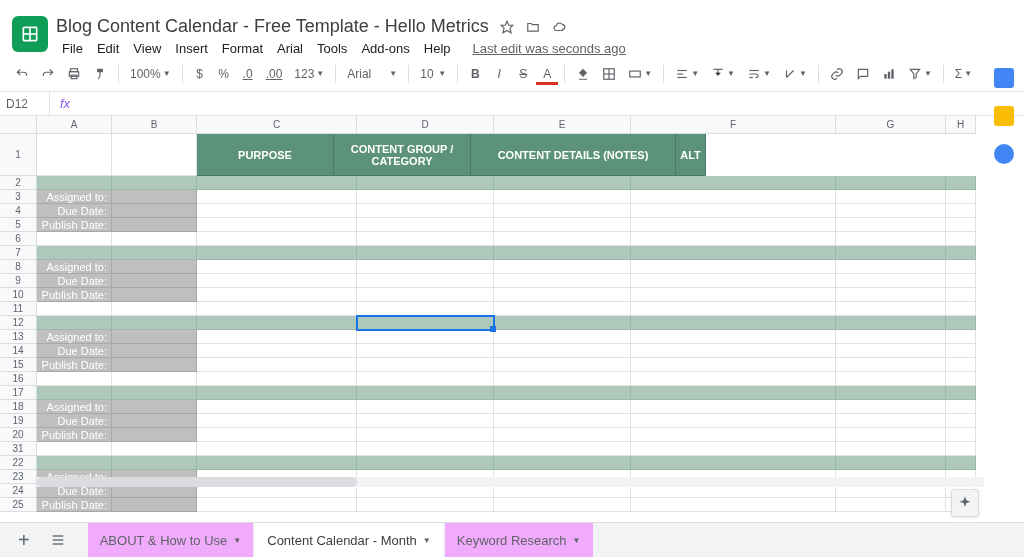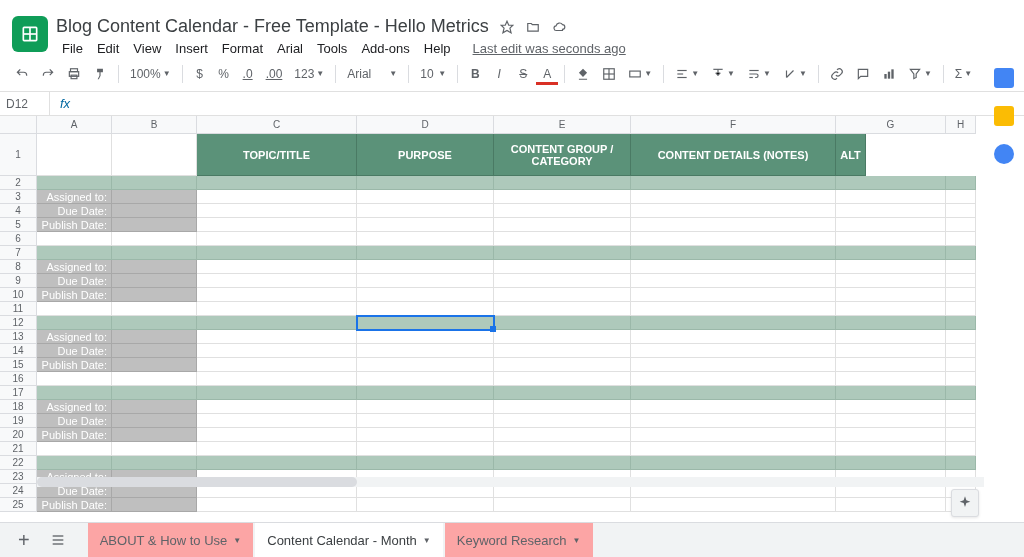--- a/index.html
+++ b/index.html
@@ -18,42 +18,42 @@
 .header-right .icon { color: #5f6368; cursor: pointer; }
 .share-btn { background: #0f9d58; color: #fff; padding: 8px 14px; border-radius: 4px; font-size: 13px; font-weight: 500; display: flex; align-items: center; gap: 6px; cursor: pointer; }
 .avatar { width: 32px; height: 32px; border-radius: 50%; background: linear-gradient(135deg, #d4b896, #a08060); }
 .toolbar { display: flex; align-items: center; padding: 4px 10px; height: 36px; border-bottom: 1px solid #e0e0e0; gap: 2px; color: #5f6368; font-size: 12px; }
 .toolbar .tb { padding: 4px 5px; cursor: pointer; display: inline-flex; align-items: center; justify-content: center; min-width: 22px; height: 22px; }
 .toolbar .sep { width: 1px; height: 18px; background: #dadce0; margin: 0 4px; }
 .toolbar .dd { display: flex; align-items: center; gap: 2px; }
 .toolbar .dd-arrow { font-size: 8px; color: #5f6368; }
 .fx-row { display: flex; align-items: center; height: 24px; border-bottom: 1px solid #e0e0e0; }
 .cell-ref { width: 50px; padding: 0 6px; font-size: 12px; color: #5f6368; border-right: 1px solid #e0e0e0; height: 100%; display: flex; align-items: center; }
-.fx-label { font-style: italic; color: #0369a1; padding: 0 10px; font-size: 13px; }
+.fx-label { font-style: italic; color: #8b5cf6; padding: 0 10px; font-size: 13px; }
 .sheet-area { display: flex; height: 406px; position: relative; }
 .corner { width: 37px; height: 18px; background: #f8f9fa; border-right: 1px solid #dadce0; border-bottom: 1px solid #dadce0; position: absolute; top:0; left:0; z-index: 3;}
 .col-headers { display: flex; height: 18px; background: #f8f9fa; position: absolute; left: 37px; top: 0; z-index: 2;}
 .col-h { border-right: 1px solid #dadce0; border-bottom: 1px solid #dadce0; display: flex; align-items: center; justify-content: center; font-size: 10px; color: #5f6368; }
 .row-headers { position: absolute; top: 18px; left: 0; width: 37px; z-index: 2;}
 .row-h { height: 14px; border-right: 1px solid #dadce0; border-bottom: 1px solid #dadce0; background: #f8f9fa; display: flex; align-items: center; justify-content: center; font-size: 10px; color: #5f6368; }
 .row-h.big { height: 42px; }
 .grid { position: absolute; left: 37px; top: 18px; }
 .g-row { display: flex; height: 14px; }
 .g-row.big { height: 42px; }
 .g-cell { border-right: 1px solid #e0e0e0; border-bottom: 1px solid #e0e0e0; display: flex; align-items: center; justify-content: flex-end; padding: 0 4px; font-size: 11px; }
 .hdr-cell { background: #5b9279; color: #fff; font-weight: bold; font-size: 11px; justify-content: center; text-align: center; border-right: 1px solid #4a7a64; border-bottom: 1px solid #4a7a64; }
 .band-row .g-cell { background: #aec9bb; border-right: 1px solid #9bb8a9; border-bottom: 1px solid #9bb8a9; }
 .label-cell { background: #bfbfbf; color: #fff; justify-content: flex-end; border-right: 1px solid #a8a8a8; border-bottom: 1px solid #a8a8a8; }
 .white-cell { background: #fff; }
 .selected { outline: 2px solid #1a73e8; outline-offset: -1px; z-index: 5; position: relative; }
 .sel-handle { position: absolute; width: 6px; height: 6px; background: #1a73e8; bottom: -3px; right: -3px; }
 .tabs-bar { position: absolute; bottom: 0; left: 0; right: 0; height: 35px; background: #f1f3f4; border-top: 1px solid #dadce0; display: flex; align-items: center; padding: 0 10px; gap: 4px; }
 .tabs-bar .tab-btn { padding: 4px 8px; color: #5f6368; cursor: pointer; }
 .sheet-tab { background: #fff; padding: 6px 12px; font-size: 13px; color: #3c4043; display: flex; align-items: center; gap: 6px; border-radius: 0; cursor: pointer; height: 35px; border-top: 1px solid transparent;}
-.sheet-tab.inactive { background: #fca5a5; color: #5f6368; justify-content: space-between; }
+.sheet-tab.inactive { background: #f0abfc; color: #5f6368; justify-content: space-between; }
 .sheet-tab .tri { font-size: 8px; color: #5f6368; }
 .side-panel { position: absolute; right: 0; top: 56px; width: 40px; display: flex; flex-direction: column; gap: 18px; padding-top: 12px; align-items: center; }
 .side-icon { width: 20px; height: 20px; border-radius: 3px; }
 .hscroll { position: absolute; bottom: 35px; left: 37px; right: 40px; height: 10px; background: #f1f3f4; }
 .hscroll-thumb { position: absolute; left: 0; width: 320px; height: 10px; background: #dadce0; border-radius: 5px; }
 .explore { position: absolute; right: 45px; bottom: 40px; width: 28px; height: 28px; background: #f1f3f4; border: 1px solid #dadce0; border-radius: 3px; display: flex; align-items: center; justify-content: center; cursor: pointer; color: #5f6368; box-shadow: 0 1px 3px rgba(0,0,0,0.1);}
 svg { display: block; }
 </style>
 </head>
 <body>
@@ -268,31 +268,30 @@
       <div class="row-h">11</div>
       <div class="row-h">12</div>
       <div class="row-h">13</div>
       <div class="row-h">14</div>
       <div class="row-h">15</div>
       <div class="row-h">16</div>
       <div class="row-h">17</div>
       <div class="row-h">18</div>
       <div class="row-h">19</div>
       <div class="row-h">20</div>
-      <div class="row-h">21</div>
+      <div class="row-h">31</div>
       <div class="row-h">22</div>
       <div class="row-h">23</div>
       <div class="row-h">24</div>
       <div class="row-h">25</div>
     </div>
   <div class="grid" id="grid">
       <div class="g-row big">
         <div class="g-cell white-cell" style="width: 75px; background: rgb(255, 255, 255);"></div>
         <div class="g-cell white-cell" style="width: 85px; background: rgb(255, 255, 255);"></div>
-        <div class="g-cell hdr-cell" style="width: 160px;">TOPIC/TITLE</div>
         <div class="g-cell hdr-cell" style="width: 137px;">PURPOSE</div>
         <div class="g-cell hdr-cell" style="width: 137px;">CONTENT GROUP / CATEGORY</div>
         <div class="g-cell hdr-cell" style="width: 205px;">CONTENT DETAILS (NOTES)</div>
         <div class="g-cell hdr-cell" style="width: 30px; text-align: center;">ALT</div>
       </div>
       <div class="g-row band-row">
         <div class="g-cell" style="width: 75px;"></div>
         <div class="g-cell" style="width: 85px;"></div>
         <div class="g-cell" style="width: 160px;"></div>
         <div class="g-cell" style="width: 137px;"></div>

